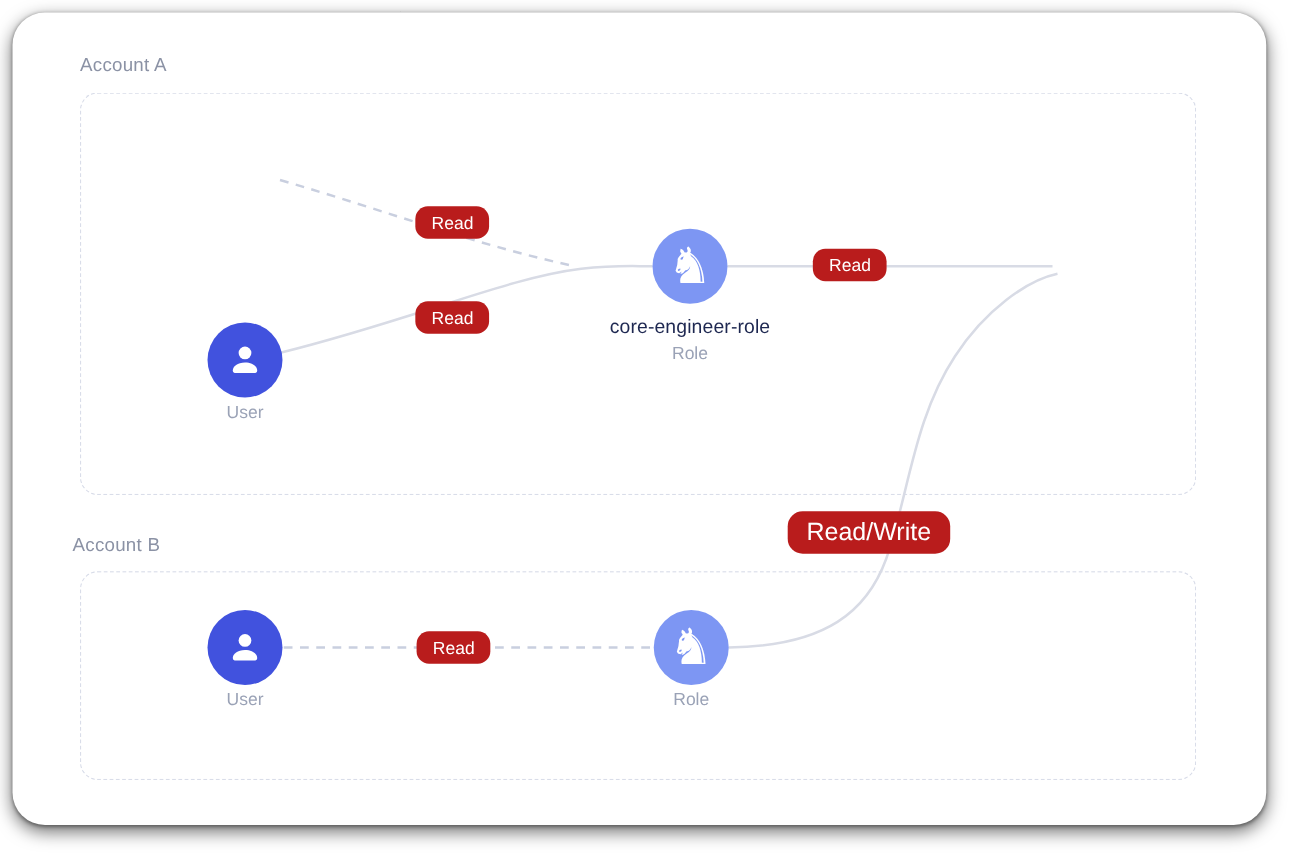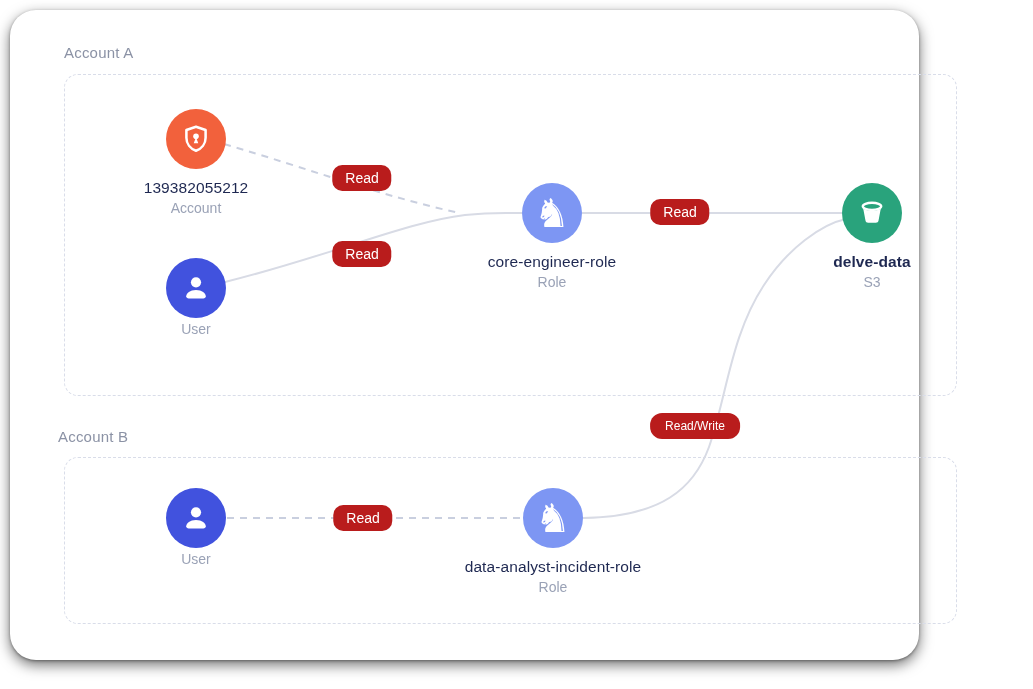--- a/index.html
+++ b/index.html
@@ -1,35 +1,35 @@
 <!DOCTYPE html>
 <html><head>
 <meta charset="utf-8">
 <style>
   html,body{margin:0;padding:0;width:1033px;height:689px;overflow:hidden;
     font-family:"Liberation Sans",sans-serif;background:#fff;}
   .bg{position:absolute;left:0;top:0;width:1033px;height:689px;display:block;}
-  .card{position:absolute;left:10px;top:10px;width:909px;height:650px;
+  .card{position:absolute;left:10px;top:10px;width:1003px;height:650px;
     background:#ffffff;border-radius:26px;
     box-shadow:0 5px 14px rgba(0,0,0,.55), 0 1px 3px rgba(0,0,0,.35);}
   .group-label{position:absolute;font-size:15px;color:#8b92a5;letter-spacing:.2px;}
   .group-box{position:absolute;border:1.5px dashed #d9dde9;border-radius:14px;}
   .box-a{left:54px;top:64px;width:891px;height:320px;}
   .box-b{left:54px;top:447px;width:891px;height:165px;}
   .edges{position:absolute;left:0;top:0;width:1003px;height:650px;}
   .edge-solid{fill:none;stroke:#d8dbe5;stroke-width:2;}
   .edge-dashed{fill:none;stroke:#c9cfdf;stroke-width:2;stroke-dasharray:7 6;}
   .node{position:absolute;width:220px;display:flex;flex-direction:column;align-items:center;}
   .circle{width:60px;height:60px;border-radius:50%;display:flex;align-items:center;justify-content:center;}
   .nlabel{margin-top:10px;font-size:15.5px;color:#1e2851;letter-spacing:.1px;}
   .nlabel.bold{font-weight:700;}
   .nsub{margin-top:3px;font-size:14px;color:#9aa2b6;}
   .badge{position:absolute;transform:translate(-50%,-50%);background:#b91c1c;color:#ffffff;
     font-size:14px;line-height:1;padding:6px 13px;border-radius:10px;white-space:nowrap;}
-  .badge.lg{font-size:12px;padding:7px 15px;border-radius:12px;}
+  .badge.lg{font-size:20px;padding:7px 15px;border-radius:12px;}
   .knight-glyph{font-family:"DejaVu Sans",sans-serif;color:#fff;font-size:40px;line-height:58px;
     user-select:none;}
 </style>
 </head>
 <body>
 
 <svg class="bg" xmlns="http://www.w3.org/2000/svg">
   <filter id="tvnoise" x="0" y="0" width="100%" height="100%">
     <feTurbulence type="fractalNoise" baseFrequency="0.65" numOctaves="2" seed="11" stitchTiles="stitch"></feTurbulence>
     <feColorMatrix type="matrix" values="0 0 0 0 0  0 0 0 0 0  0 0 0 0 0  -4 -4 -4 0 2.6"></feColorMatrix>
@@ -47,76 +47,54 @@
   <div class="group-box box-b"></div>
 
   <svg class="edges" viewBox="0 0 1003 650" xmlns="http://www.w3.org/2000/svg">
     <path class="edge-dashed" d="M 214 134 C 300 159, 374 187, 450 203"></path>
     <path class="edge-solid" d="M 215 272 C 320 246, 396 212, 455 205 C 482 202, 494 203, 512 203"></path>
     <path class="edge-solid" d="M 572 203 L 832 203"></path>
     <path class="edge-solid" d="M 573 508 C 652 507, 684 478, 699 437 C 717 385, 721 325, 754 275 C 778 238, 812 214, 836 209"></path>
     <path class="edge-dashed" d="M 217 508 L 513 508"></path>
   </svg>
 
-  <div class="node" style="left:76px;top:99px">
-    <div class="circle" style="background:#F2613C">
-      <svg width="32" height="32" viewBox="0 0 24 24" xmlns="http://www.w3.org/2000/svg">
-        <path d="M12 2.8 L19.2 5.3 V11 C19.2 15.6 16.2 19.3 12 20.8 C7.8 19.3 4.8 15.6 4.8 11 V5.3 Z" fill="none" stroke="#fff" stroke-width="1.9" stroke-linejoin="round"></path>
-        <circle cx="12" cy="10" r="2.1" fill="#fff"></circle>
-        <path d="M12 10.6 L13.7 15.2 H10.3 Z" fill="#fff"></path>
-      </svg>
-    </div>
-    <div class="nlabel">139382055212</div>
-    <div class="nsub">Account</div>
-  </div>
 
   <div class="node" style="left:76px;top:248px">
     <div class="circle" style="background:#4152DE">
       <svg width="34" height="34" viewBox="0 0 24 24" xmlns="http://www.w3.org/2000/svg">
         <circle cx="12" cy="8" r="3.6" fill="#fff"></circle>
         <path d="M12 13.4 c-4.2 0 -6.9 2.2 -6.9 4.5 c0 1 .8 1.5 1.7 1.5 h10.4 c.9 0 1.7 -.5 1.7 -1.5 c0 -2.3 -2.7 -4.5 -6.9 -4.5 z" fill="#fff"></path>
       </svg>
     </div>
     <div class="nsub">User</div>
   </div>
 
   <div class="node" style="left:432px;top:173px">
     <div class="circle" style="background:#7D96F3">
       <span class="knight-glyph">♞</span>
     </div>
     <div class="nlabel">core-engineer-role</div>
     <div class="nsub">Role</div>
   </div>
 
-  <div class="node" style="left:752px;top:173px">
-    <div class="circle" style="background:#29A37C">
-      <svg width="32" height="32" viewBox="0 0 24 24" xmlns="http://www.w3.org/2000/svg">
-        <ellipse cx="12" cy="7" rx="6.9" ry="2.7" fill="none" stroke="#fff" stroke-width="1.8"></ellipse>
-        <path d="M5.4 8.6 L7.1 17.6 c.2 1 1 1.7 2 1.7 h5.8 c1 0 1.8 -.7 2 -1.7 L18.6 8.6 c-1.5 1.1 -3.9 1.7 -6.6 1.7 s-5.1 -.6 -6.6 -1.7 z" fill="#fff"></path>
-      </svg>
-    </div>
-    <div class="nlabel bold">delve-data</div>
-    <div class="nsub">S3</div>
-  </div>
 
   <div class="node" style="left:76px;top:478px">
     <div class="circle" style="background:#4152DE">
       <svg width="34" height="34" viewBox="0 0 24 24" xmlns="http://www.w3.org/2000/svg">
         <circle cx="12" cy="8" r="3.6" fill="#fff"></circle>
         <path d="M12 13.4 c-4.2 0 -6.9 2.2 -6.9 4.5 c0 1 .8 1.5 1.7 1.5 h10.4 c.9 0 1.7 -.5 1.7 -1.5 c0 -2.3 -2.7 -4.5 -6.9 -4.5 z" fill="#fff"></path>
       </svg>
     </div>
     <div class="nsub">User</div>
   </div>
 
   <div class="node" style="left:433px;top:478px">
     <div class="circle" style="background:#7D96F3">
       <span class="knight-glyph">♞</span>
     </div>
-    <div class="nlabel">data-analyst-incident-role</div>
     <div class="nsub">Role</div>
   </div>
 
   <div class="badge" style="left:352px;top:168px">Read</div>
   <div class="badge" style="left:352px;top:244px">Read</div>
   <div class="badge" style="left:670px;top:202px">Read</div>
   <div class="badge lg" style="left:685px;top:416px">Read/Write</div>
   <div class="badge" style="left:353px;top:508px">Read</div>
 
 </div>

